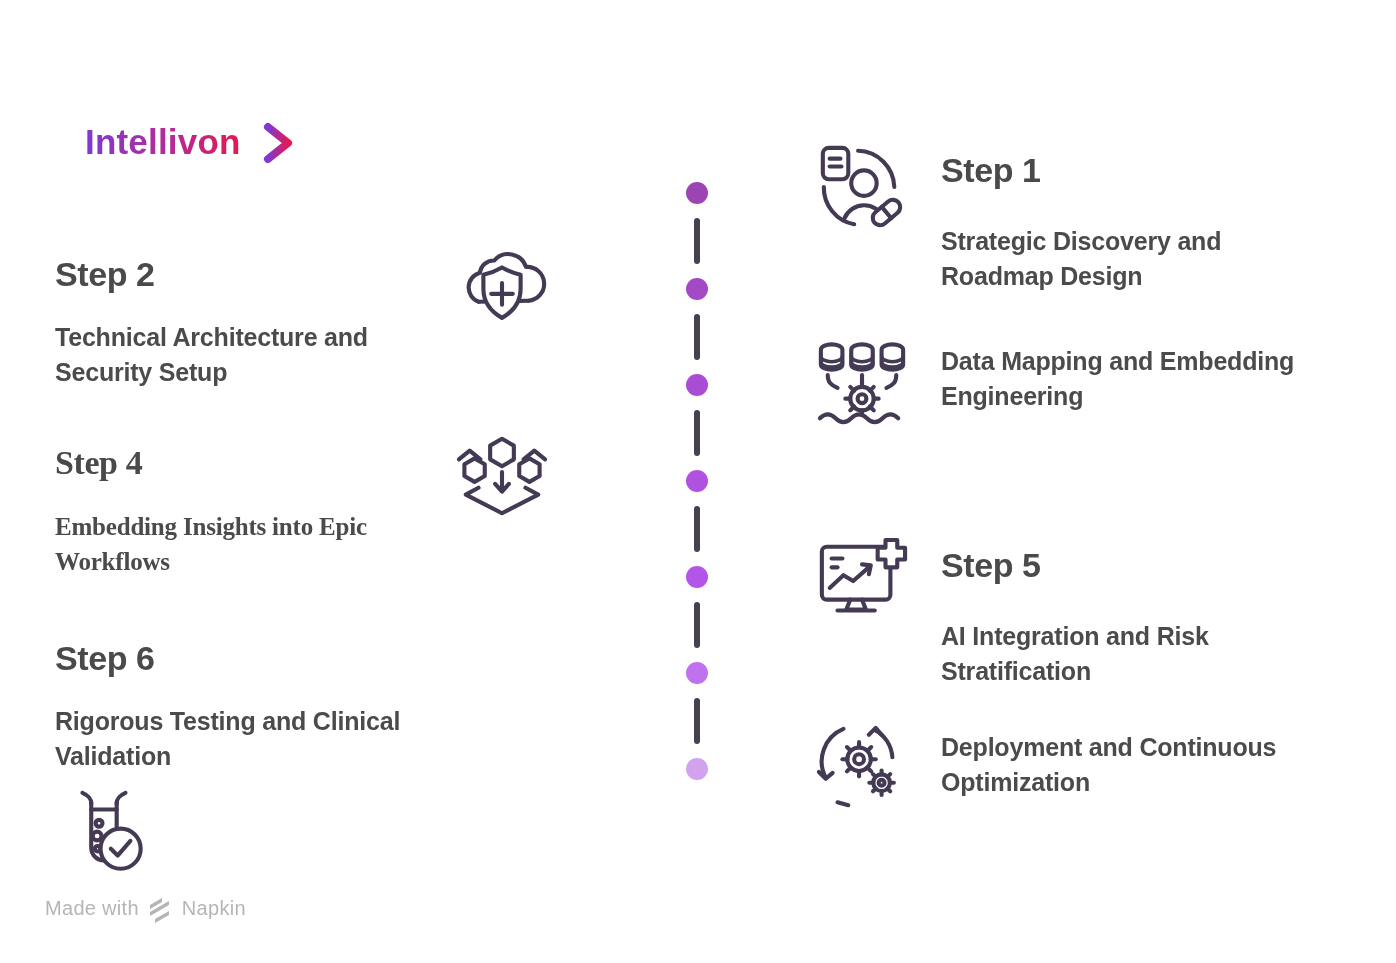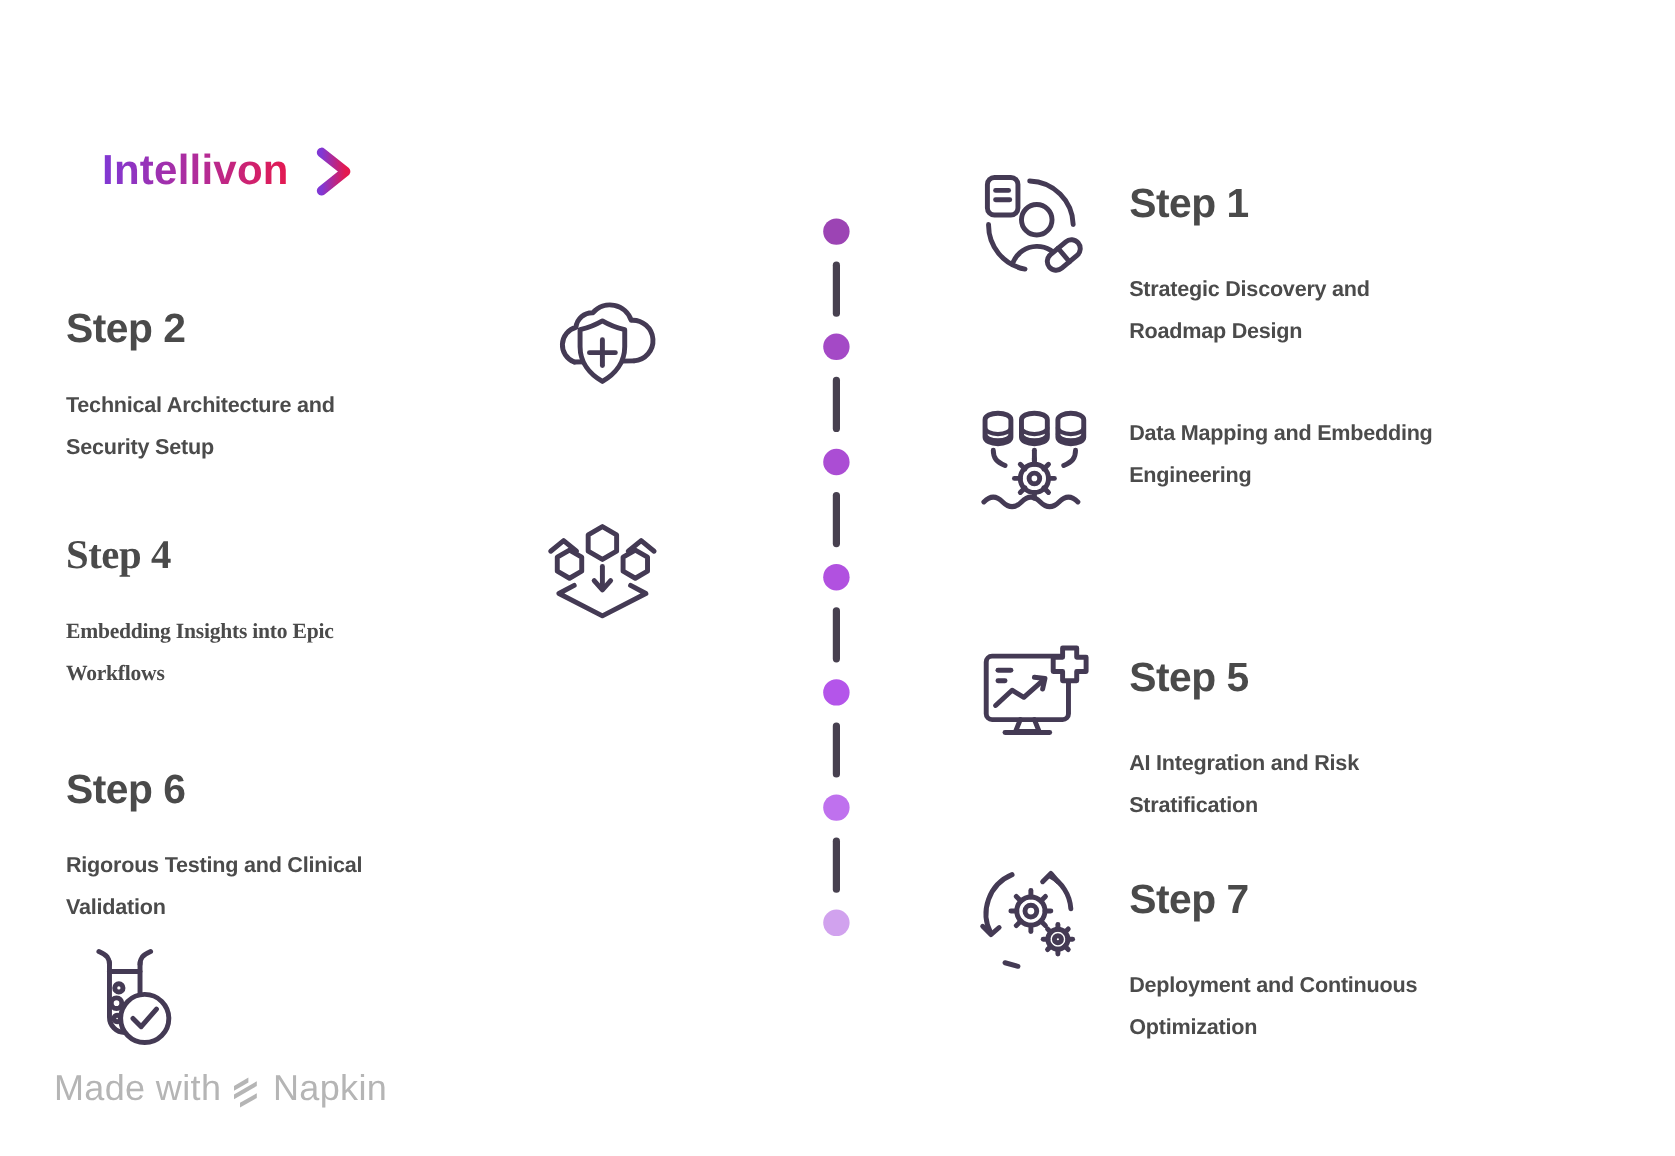--- a/index.html
+++ b/index.html
@@ -21,33 +21,33 @@
   #timeline{position:absolute;left:0;top:0;width:100%;height:100%;pointer-events:none;}
   .tl-dot{position:absolute;left:686px;width:22px;height:22px;border-radius:50%;}
   .tl-seg{position:absolute;left:694px;width:6px;height:46px;border-radius:3px;background:var(--connector);}
   
   .step{position:absolute;display:flex;align-items:flex-start;}
   .step .icon{flex:none;width:94px;height:94px;}
   .step .icon svg{width:94px;height:94px;stroke:var(--icon-stroke);fill:none;stroke-width:4.2;stroke-linecap:round;stroke-linejoin:round;}
   .step .icon svg .mask{fill:#ffffff;}
   .step .txt{padding-top:8px;}
   .step h2{margin:0;font-size:34px;line-height:40px;font-weight:700;letter-spacing:-.4px;color:var(--heading);}
-  .step p{margin:0;font-size:18px;line-height:35px;font-weight:700;letter-spacing:-.2px;color:var(--description);white-space:pre-line;}
+  .step p{margin:0;font-size:25px;line-height:35px;font-weight:700;letter-spacing:-.2px;color:var(--description);white-space:pre-line;}
   .step-r{left:815px;gap:32px;}
   .step-r h2{margin-bottom:34px;}
   .step-r .txt{width:400px;}
   .step-l{left:55px;gap:20px;}
   .step-l .txt{width:380px;}
   .step-l h2{margin-bottom:26px;}
   .step-l .icon{margin-top:-6px;}
   #step-1{top:142px;} #step-3{top:336px;} #step-5{top:537px;} #step-7{top:722px;}
   #step-2{top:246px;} #step-4{top:435px;font-family:Liberation Serif, serif;} #step-6{top:630px;flex-direction:column;}
   
   .footer{position:absolute;left:45px;top:891px;display:flex;align-items:center;gap:9px;
-    font-size:30px;letter-spacing:.3px;color:var(--footer-text);cursor:pointer;}
+    font-size:20px;letter-spacing:.3px;color:var(--footer-text);cursor:pointer;}
   .napkin-icon{width:25px;height:31px;margin-top:3px;}
   .napkin-icon path{fill:var(--footer-text);}
 </style>
 </head>
 <body>
 
 <div class="logo">
   <span class="logo-text">Intellivon</span>
   <svg class="logo-chevron" viewBox="0 0 36 46">
     <defs>
@@ -235,21 +235,20 @@
       <line x1="68" y1="70.5" x2="68" y2="74.5"></line>
       <line x1="62" y1="68" x2="59.2" y2="70.8"></line>
       <line x1="59.5" y1="62" x2="55.5" y2="62"></line>
       <line x1="62" y1="56" x2="59.2" y2="53.2"></line>
       <line x1="68" y1="53.5" x2="68" y2="49.5"></line>
       <line x1="74" y1="56" x2="76.8" y2="53.2"></line>
       <circle cx="68" cy="62" r="3"></circle>
     </svg>
   </div>
   <div class="txt">
-    <h2>Step 7</h2>
     <p>Deployment and Continuous
 Optimization</p>
   </div>
 </div>
 
 <div class="footer">
   <span>Made with</span>
   <svg class="napkin-icon" viewBox="0 0 25 31">
     <path d="M 2,11 L 14,4 L 14,8 L 2,15 Z"></path>
     <path d="M 2,18 L 21,7 L 21,11 L 2,22 Z"></path>

